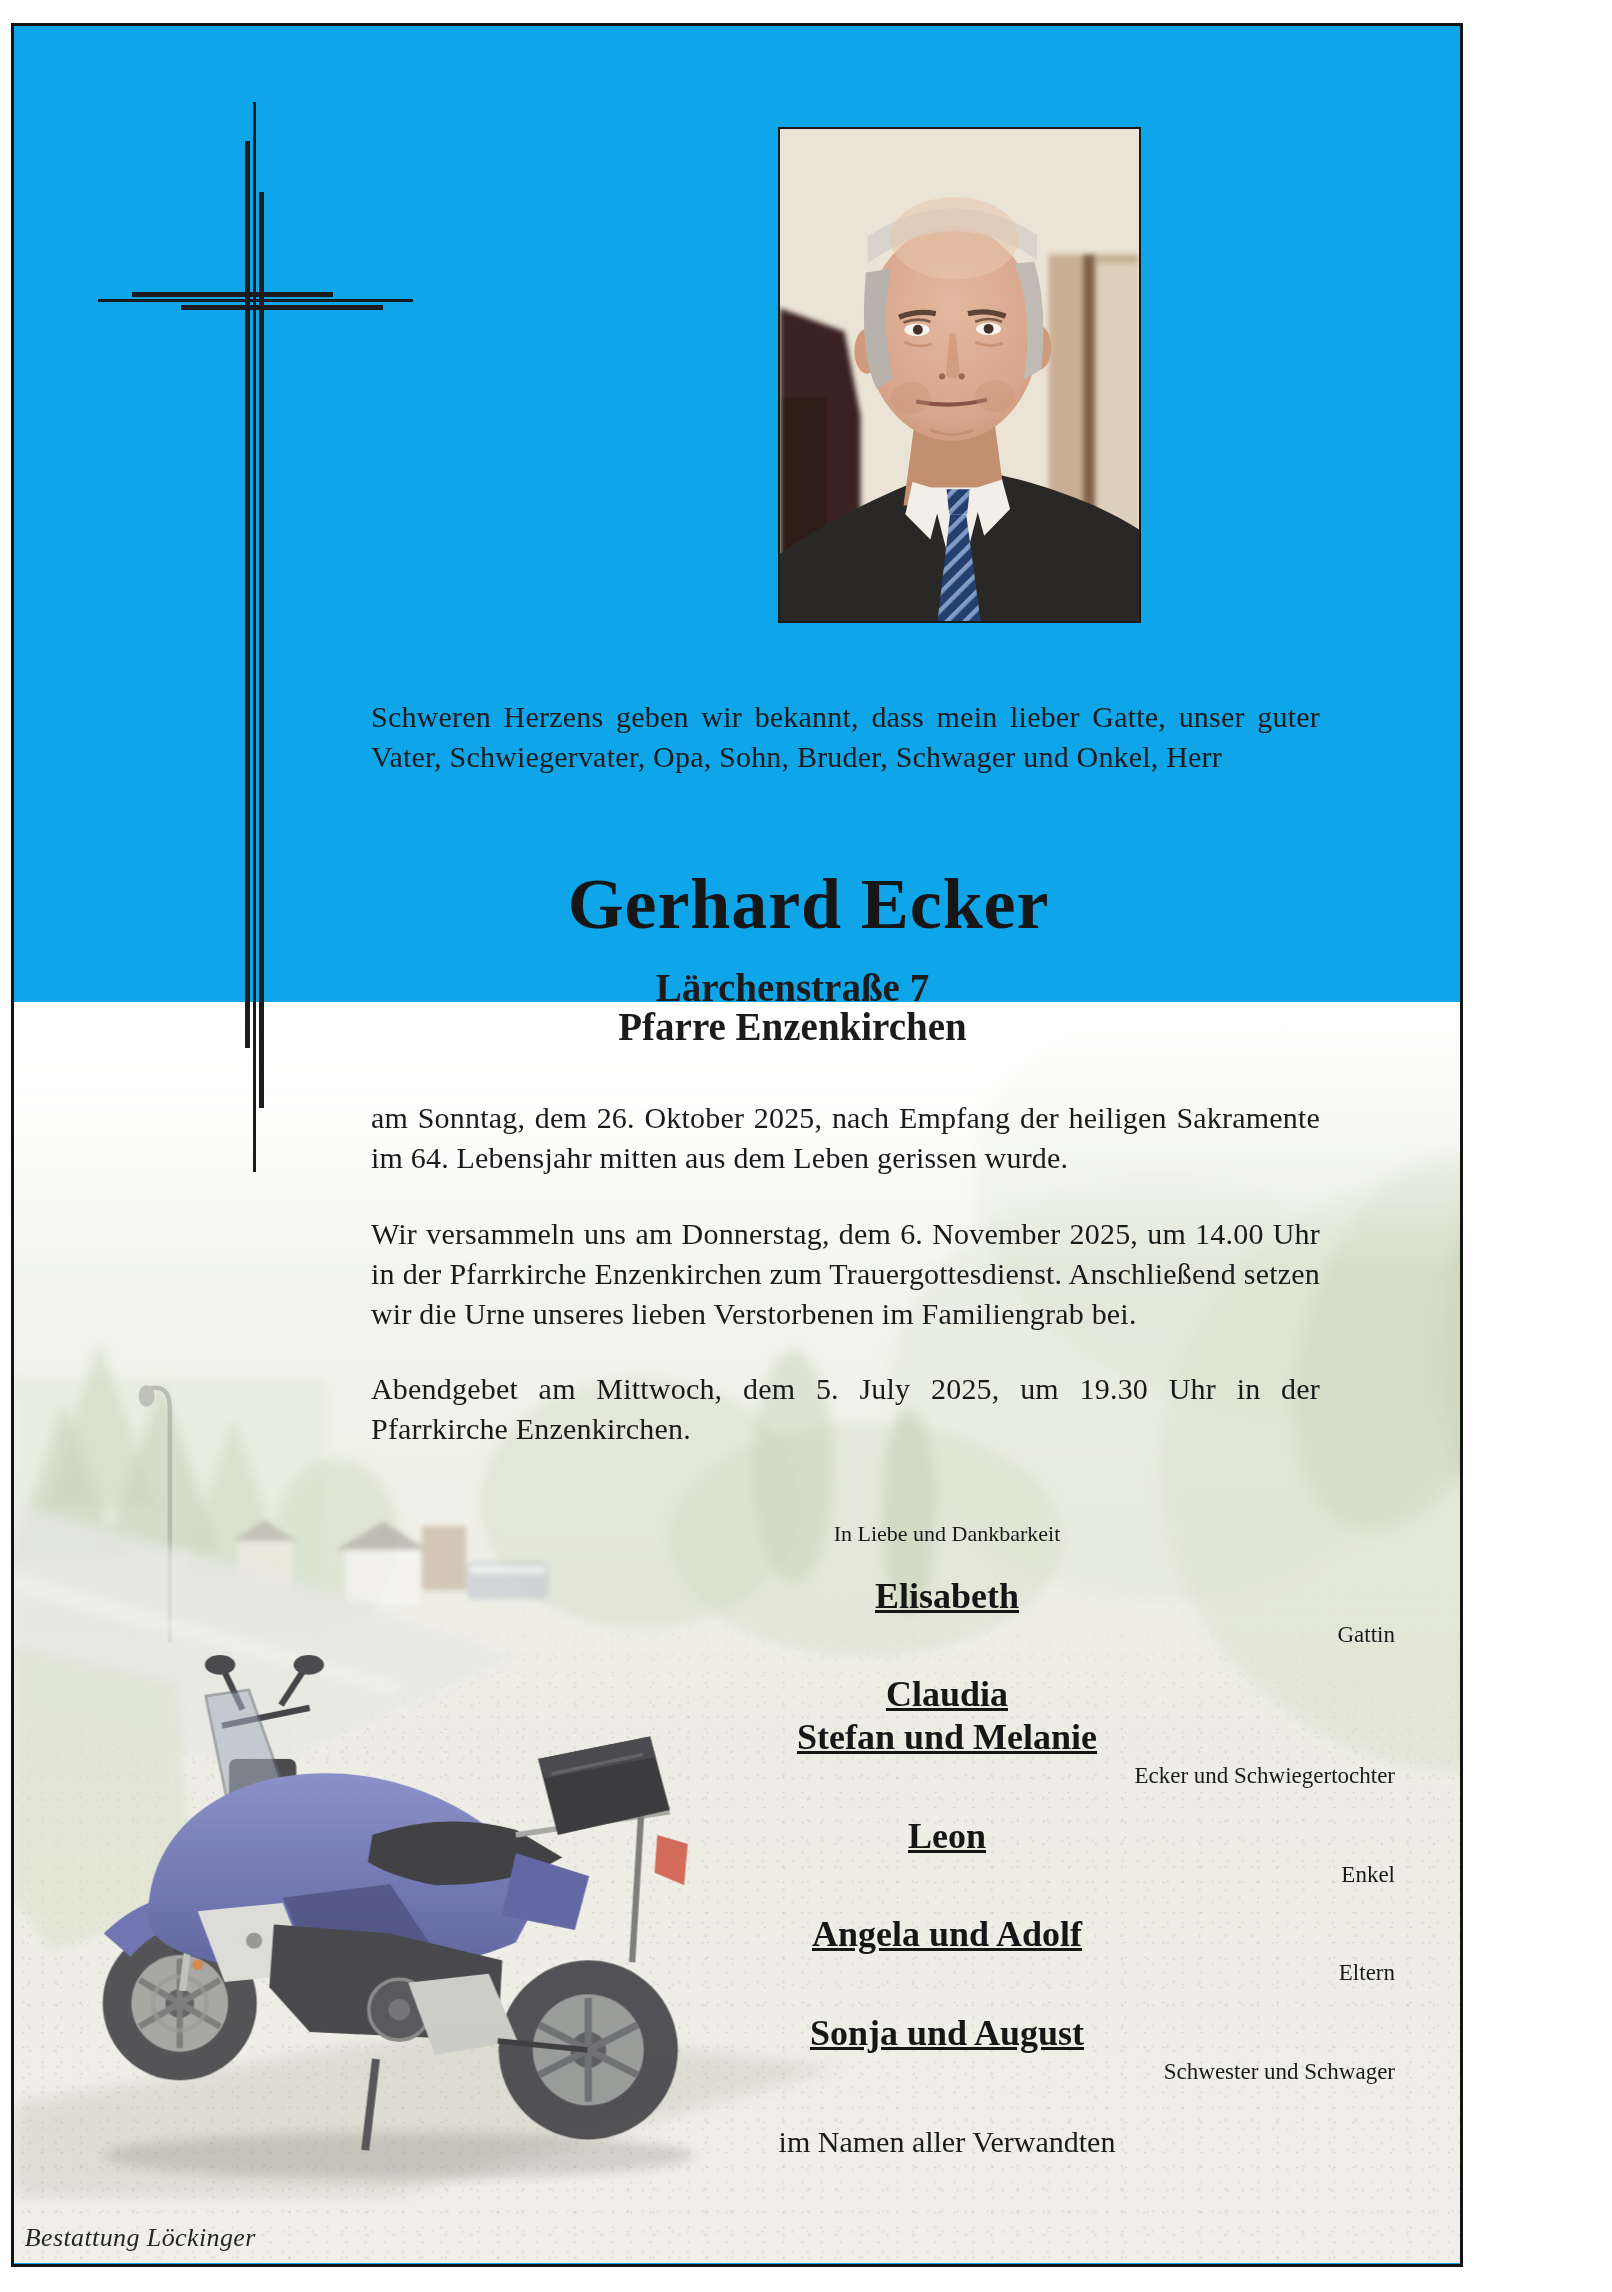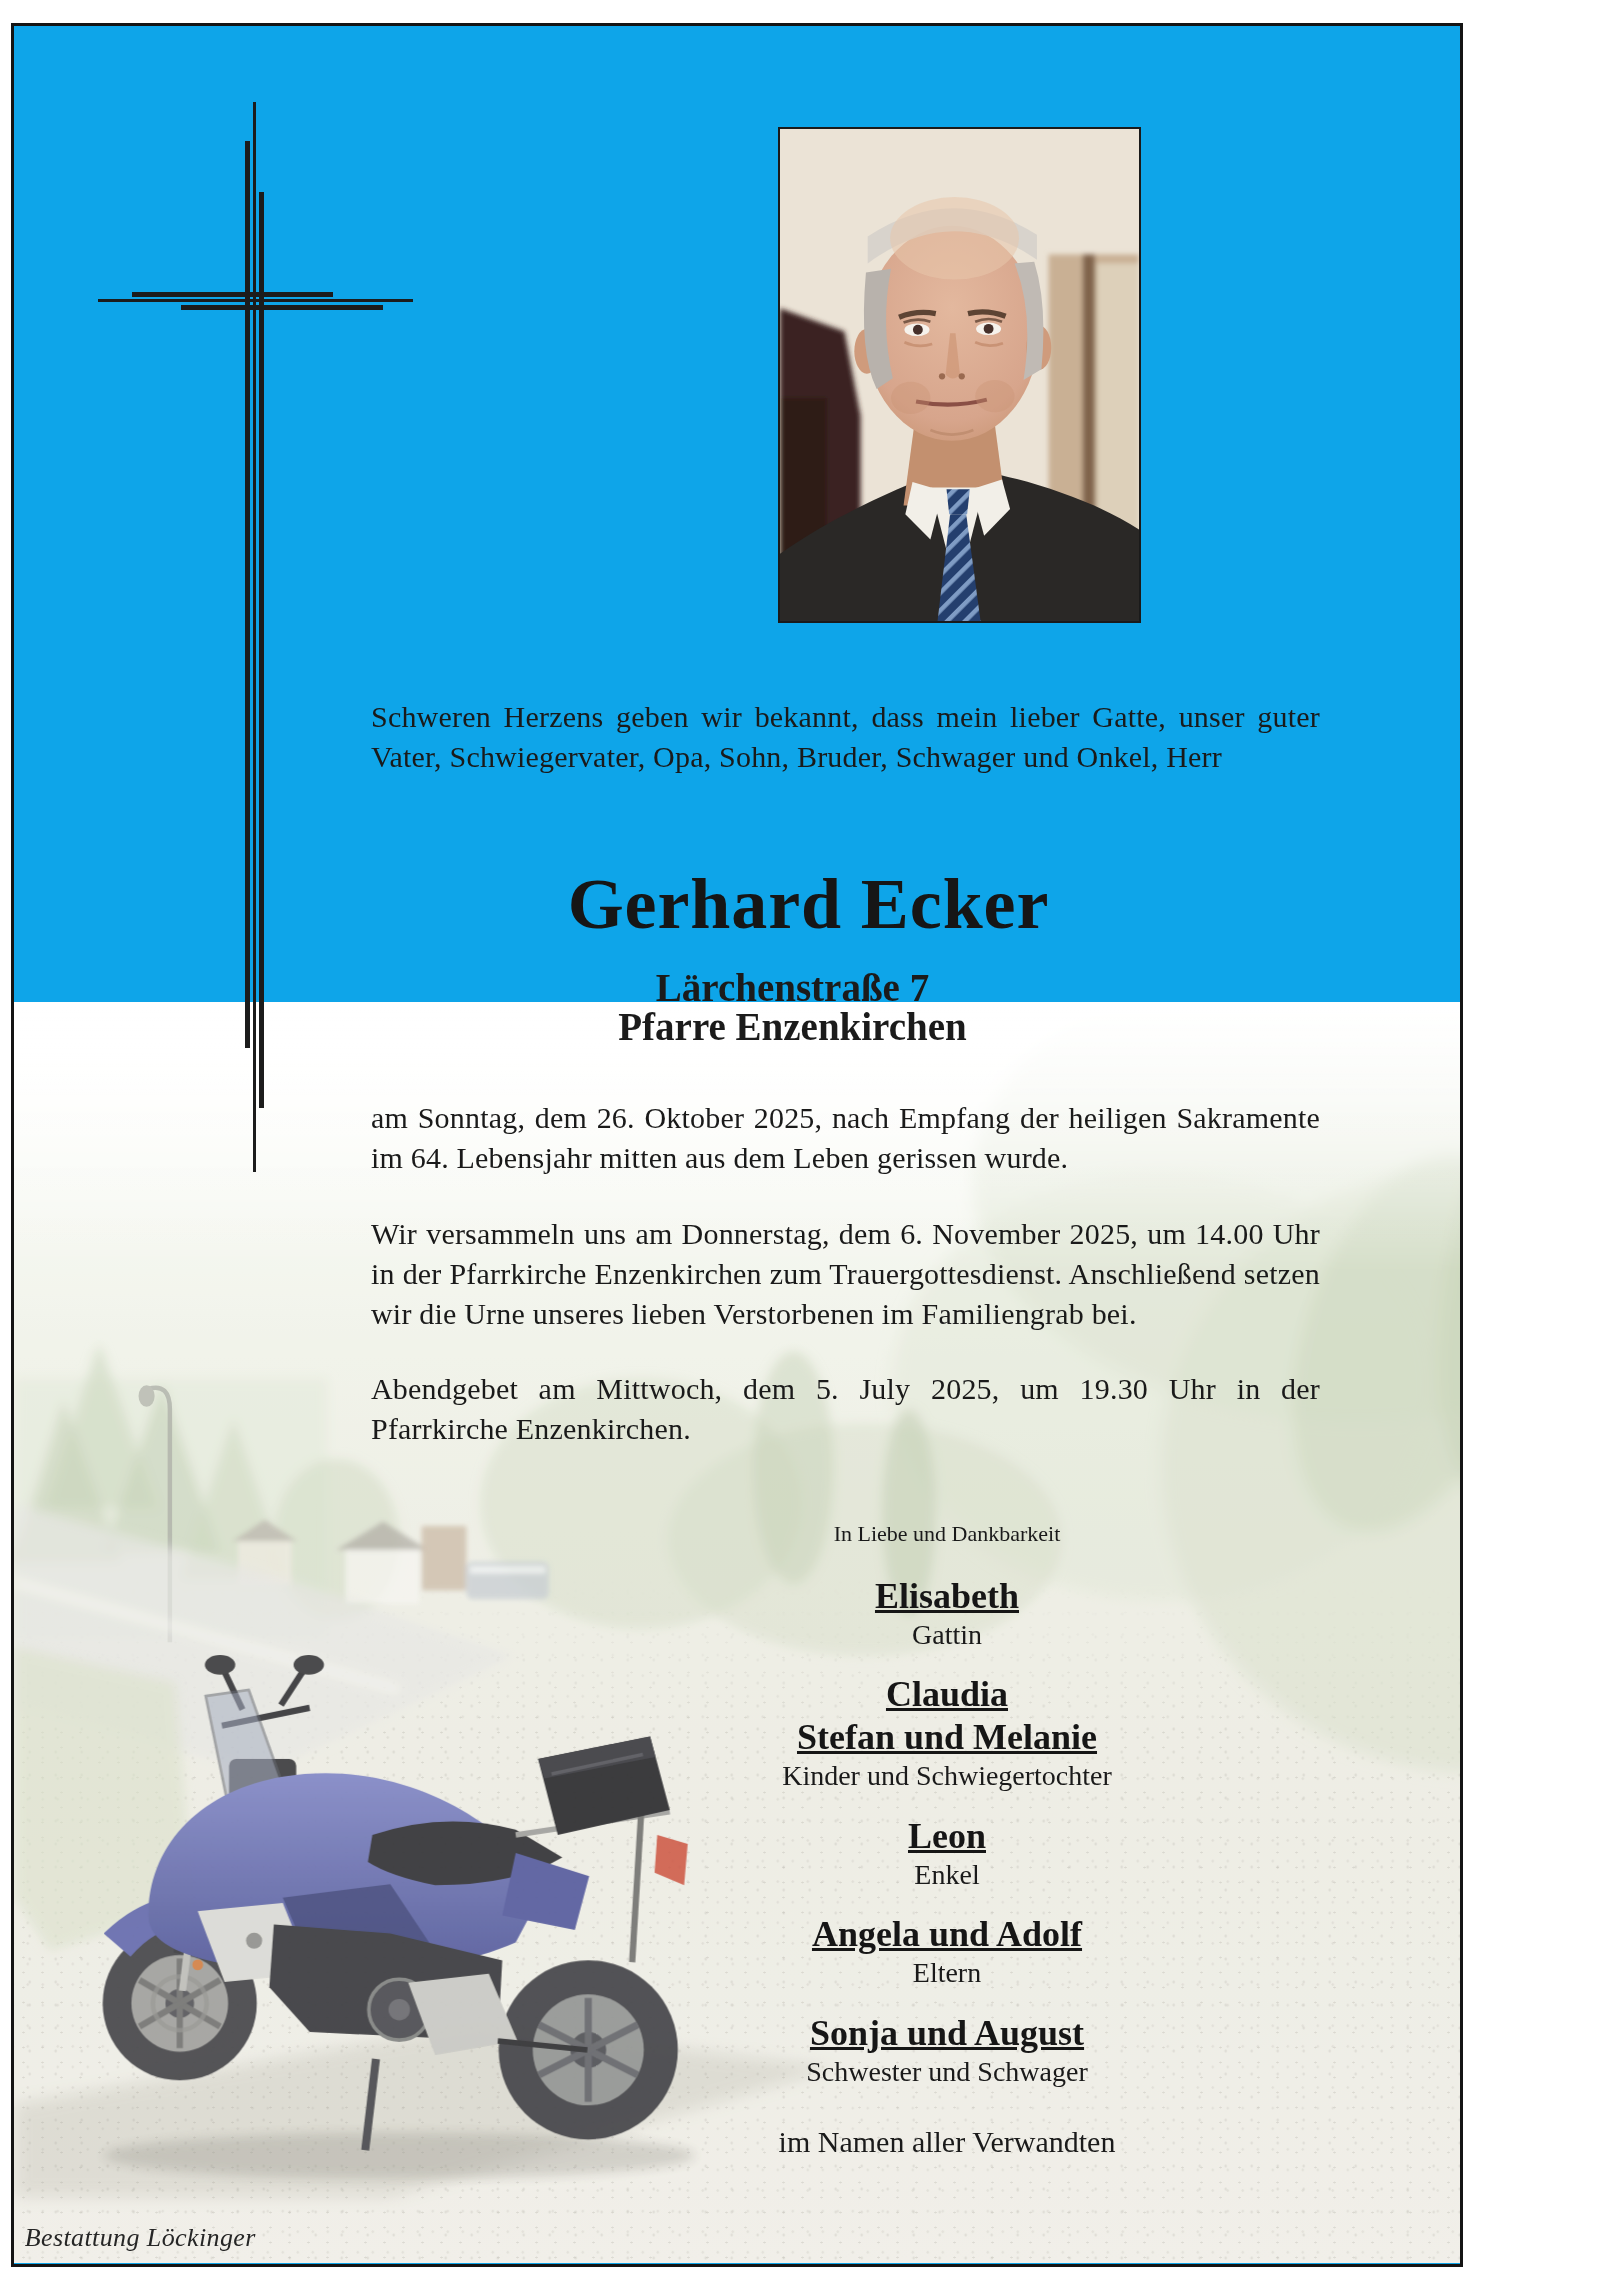--- a/index.html
+++ b/index.html
@@ -63,21 +63,21 @@
   .addr-block{
     position:absolute;left:304px;top:942px;width:949px;z-index:5;text-align:center;
     font-weight:bold;font-size:39px;line-height:39px;color:#1b1b1b;
   }
   .mourners{
     position:absolute;left:485px;top:1488px;width:896px;z-index:5;text-align:center;
   }
   .m-heading{font-size:22px;line-height:39px;text-align:center;}
   .m-entry{margin-top:21.5px;}
   .m-names{font-weight:bold;font-size:36px;line-height:43px;color:#161616;text-decoration:underline;}
-  .m-relation{font-size:28px;line-height:34px;}
+  .m-relation{font-size:23px;line-height:34px;text-align:right;}
   .m-closing{margin-top:36px;font-size:30px;line-height:34px;}
   .footer{
     position:absolute;left:10.7px;top:2197px;z-index:5;font-size:26px;color:#262626;letter-spacing:0.4px;font-style:italic;
   }
 </style>
 </head>
 <body>
 
 <div class="card">
 
@@ -318,21 +318,21 @@
   <div class="mourners">
     <div class="m-heading">In Liebe und Dankbarkeit</div>
     <div id="mourner-entries">
         <div class="m-entry">
           <div class="m-names">Elisabeth</div>
           <div class="m-relation">Gattin</div>
         </div>
         <div class="m-entry">
           <div class="m-names">Claudia</div>
           <div class="m-names">Stefan und Melanie</div>
-          <div class="m-relation">Kinder und Schwiegertochter</div>
+          <div class="m-relation">Ecker und Schwiegertochter</div>
         </div>
         <div class="m-entry">
           <div class="m-names">Leon</div>
           <div class="m-relation">Enkel</div>
         </div>
         <div class="m-entry">
           <div class="m-names">Angela und Adolf</div>
           <div class="m-relation">Eltern</div>
         </div>
         <div class="m-entry">

